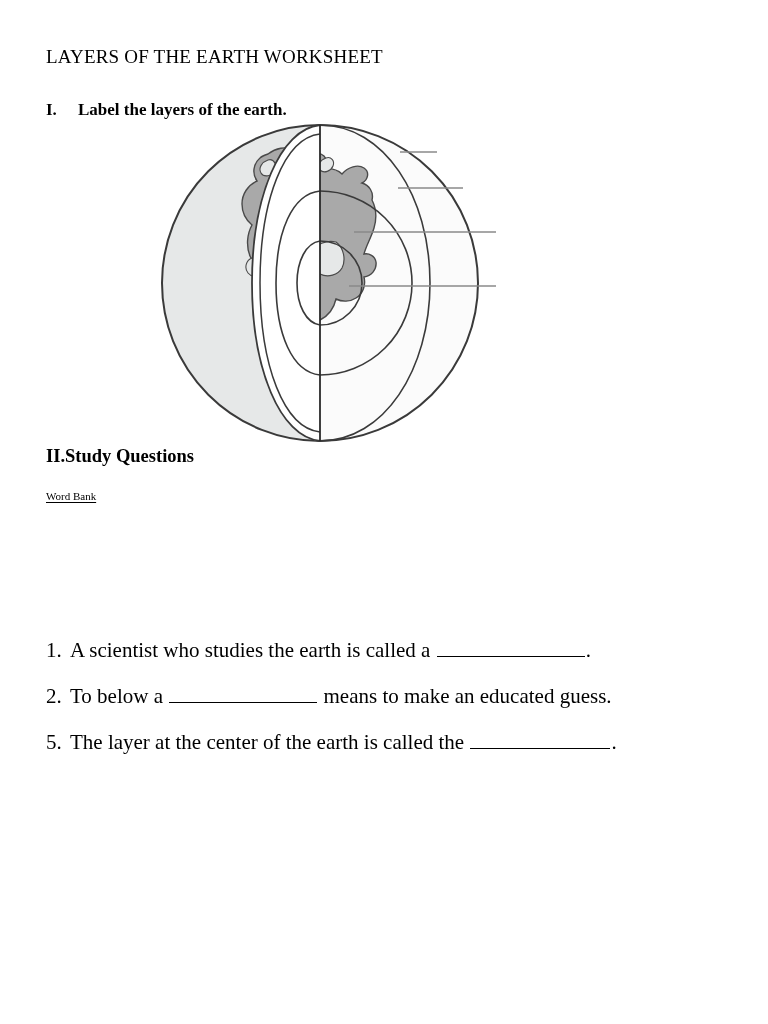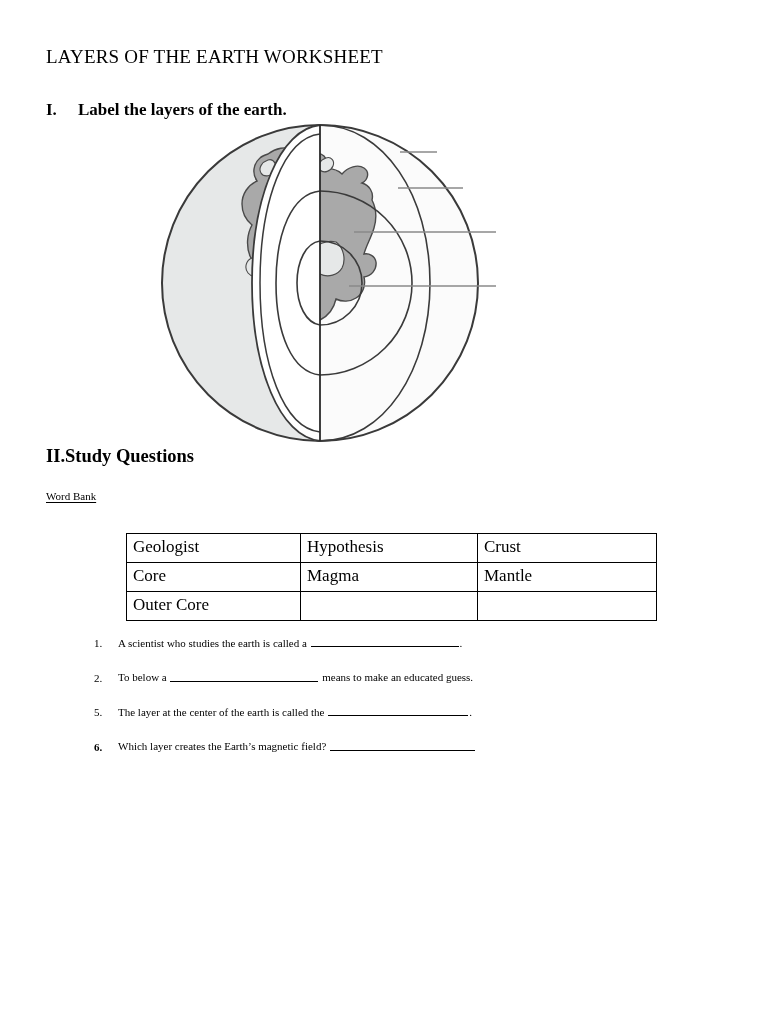--- a/index.html
+++ b/index.html
@@ -96,25 +96,24 @@
 
   
   .questions {
     position: absolute;
     left: 46px;
     top: 636px;
     width: 690px;
   }
   .question {
     position: relative;
-    font-size: 11px;
+    font-size: 21px;
     line-height: 1.0;
     margin-bottom: 21px;
     white-space: nowrap;
-    margin-left: 48px;
   }
   .q-num {
     display: inline-block;
     width: 24px;
   }
   .q-num.bold { font-weight: bold; }
   .blank {
     display: inline-block;
     border-bottom: 1.5px solid #000;
     height: 0.95em;
@@ -219,39 +218,20 @@
         <line x1="214" y1="120" x2="356" y2="120"></line>
         <line x1="209" y1="174" x2="356" y2="174"></line>
       </g>
     </svg>
   </div>
 
   <div class="section-two">II.Study Questions</div>
 
   <div class="word-bank-label">Word Bank</div>
 
-  <table class="word-bank-table">
-    <tbody>
-      <tr>
-        <td class="col-a">Geologist</td>
-        <td class="col-b">Hypothesis</td>
-        <td class="col-c">Crust</td>
-      </tr>
-      <tr>
-        <td class="col-a">Core</td>
-        <td class="col-b">Magma</td>
-        <td class="col-c">Mantle</td>
-      </tr>
-      <tr>
-        <td class="col-a">Outer Core</td>
-        <td class="col-b"></td>
-        <td class="col-c"></td>
-      </tr>
-    </tbody>
-  </table>
 
   <div class="questions">
 
     <div class="question">
       <span class="q-num">1.</span><span>A scientist who studies the earth is called a</span>
       <span class="blank" style="width:148px"></span><span>.</span>
     </div>
 
     <div class="question">
       <span class="q-num">2.</span><span>To below a</span>
@@ -259,20 +239,16 @@
       <span>means to make an educated guess.</span>
     </div>
 
 
 
     <div class="question">
       <span class="q-num">5.</span><span>The layer at the center of the earth is called the</span>
       <span class="blank" style="width:140px"></span><span>.</span>
     </div>
 
-    <div class="question">
-      <span class="q-num bold">6.</span><span>Which layer creates the Earth’s magnetic field?</span>
-      <span class="blank" style="width:145px"></span><span></span>
-    </div>
 
   </div>
 
 </div>
 
 </body></html>

